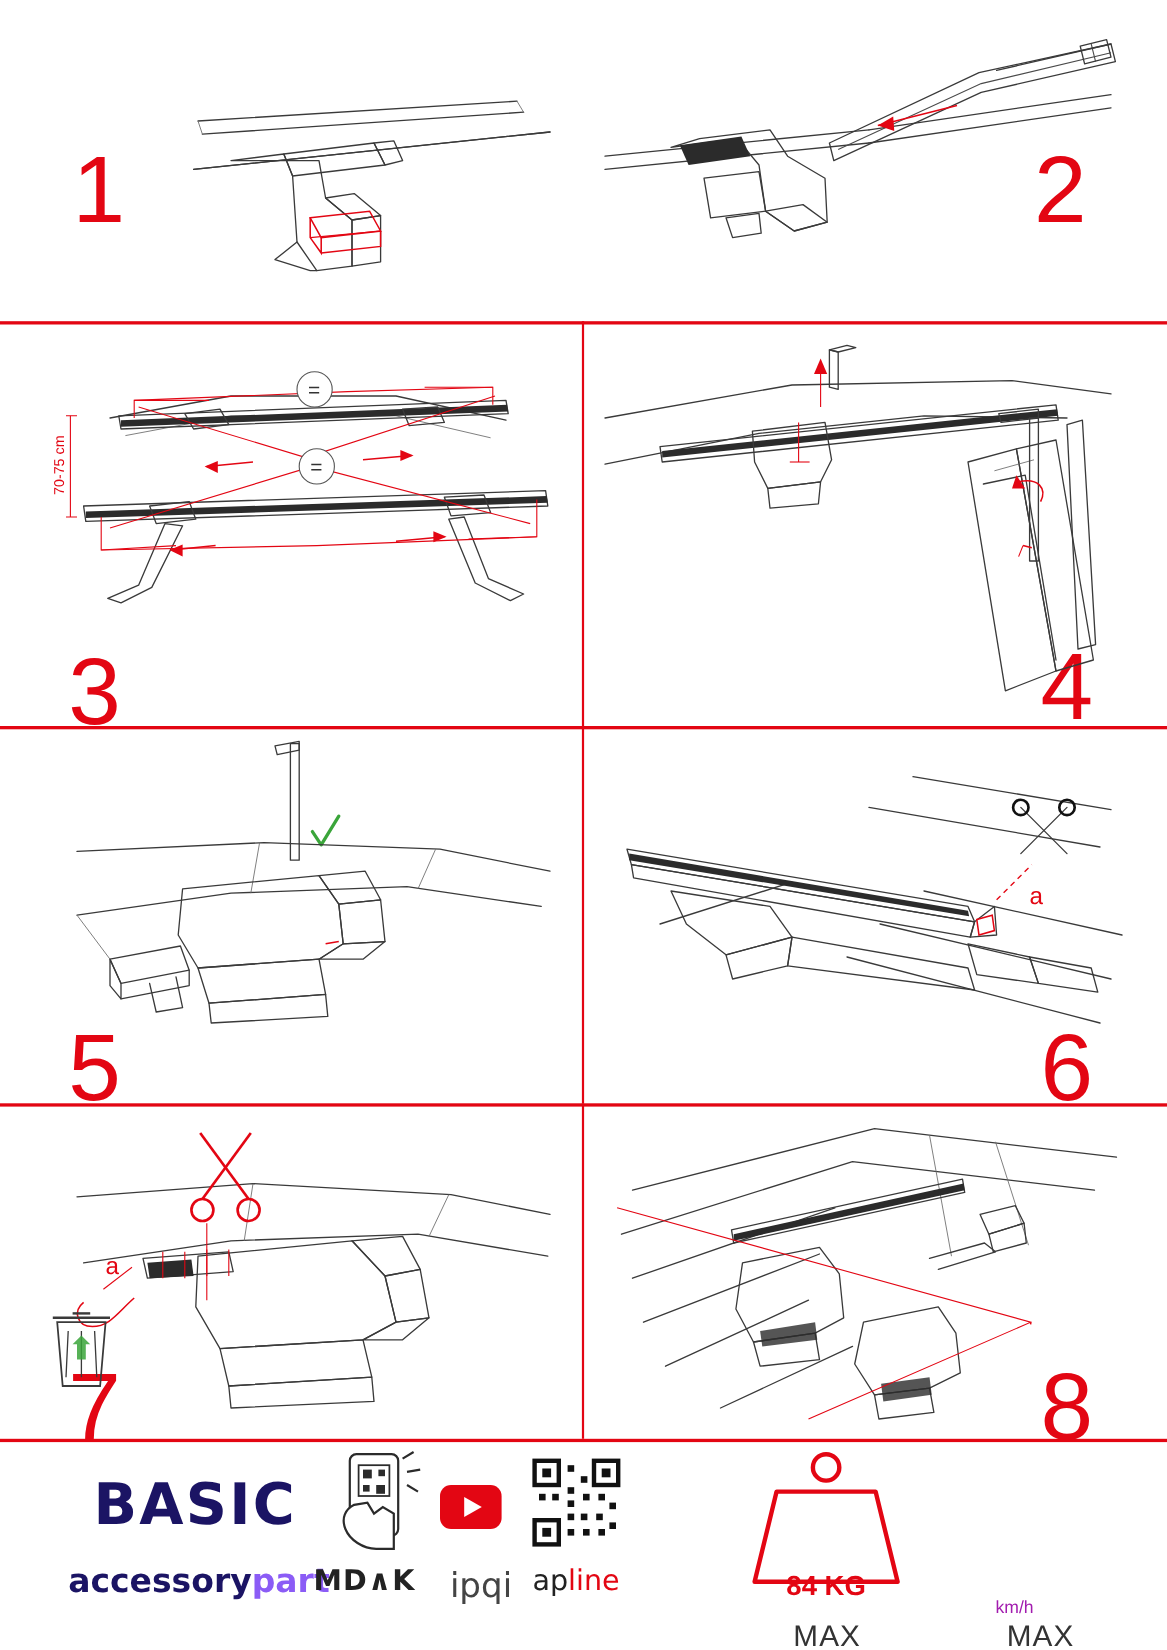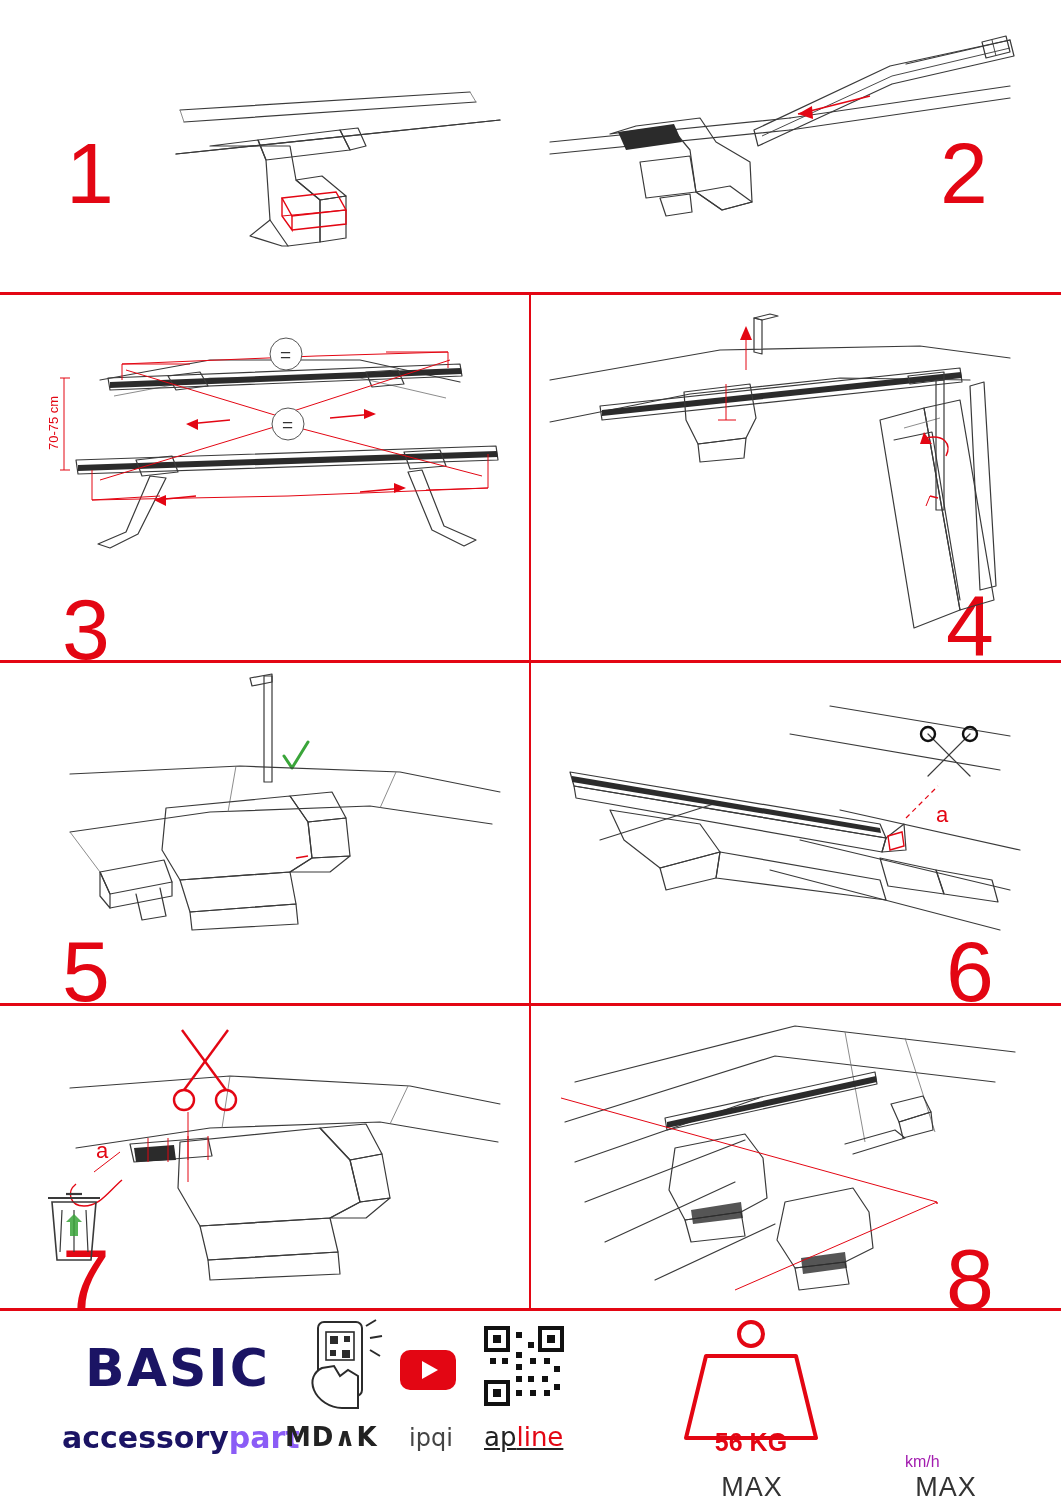--- a/index.html
+++ b/index.html
@@ -29,24 +29,24 @@
 
   
   .footer{position:absolute;left:0;top:1310px;width:1061px;height:190px;}
   .brand-basic{position:absolute;left:85px;top:28px;font-size:52px;font-weight:bold;
                letter-spacing:2px;color:#1b1464;font-family:"DejaVu Sans",sans-serif;}
   .brand-accessory{position:absolute;left:62px;top:110px;font-size:30px;font-weight:bold;
                    color:#1b1464;font-family:"DejaVu Sans",sans-serif;letter-spacing:0px;}
   .brand-accessory .part{color:#8b5cf6;}
   .lbl-mdak{position:absolute;left:285px;top:112px;font-size:26px;font-weight:bold;color:#222;
             letter-spacing:1px;font-family:"DejaVu Sans",sans-serif;}
-  .lbl-ipqi{position:absolute;left:409px;top:114px;font-size:24px;color:#444;
+  .lbl-ipqi{position:absolute;left:409px;top:114px;font-size:31px;color:#444;
             font-family:"DejaVu Sans",sans-serif;}
   .lbl-apline{position:absolute;left:484px;top:112px;font-size:26px;color:#222;
-              font-family:"DejaVu Sans",sans-serif;text-decoration:underline;}
+              font-family:"DejaVu Sans",sans-serif;}
   .lbl-apline .li{color:#e30613;}
   .maxlabel{position:absolute;font-size:27px;color:#333;letter-spacing:1px;}
   .kgtext{position:absolute;left:706px;top:118px;width:90px;text-align:center;
           font-size:25px;font-weight:bold;color:#e30613;}
   .kmh{position:absolute;left:905px;top:143px;font-size:16px;color:#a21caf;}
 
   .smalltxt{font-size:13px;fill:#e30613;font-family:"Liberation Sans",sans-serif;}
   .eqsign{font-size:19px;fill:#333;font-family:"Liberation Sans",sans-serif;}
 </style>
 </head>
@@ -392,20 +392,20 @@
       </svg>
     </div>
     <div class="lbl-apline"><span>ap</span><span class="li">line</span></div>
 
     <div style="position:absolute;left:676px;top:10px;">
       <svg width="150" height="128" viewBox="0 0 150 128">
         <circle cx="75" cy="14" r="12" fill="none" stroke="#e30613" stroke-width="4"></circle>
         <path d="M30 36 L120 36 L140 118 L10 118 Z" fill="none" stroke="#e30613" stroke-width="4" stroke-linejoin="round"></path>
       </svg>
     </div>
-    <div class="kgtext">56 KG</div>
+    <div class="kgtext">84 KG</div>
     <div class="maxlabel" style="left:706px;top:162px;width:92px;text-align:center;">MAX</div>
 
     <div class="kmh">km/h</div>
     <div class="maxlabel" style="left:898px;top:162px;width:96px;text-align:center;">MAX</div>
   </div>
 
 </div>
 
 </body></html>

